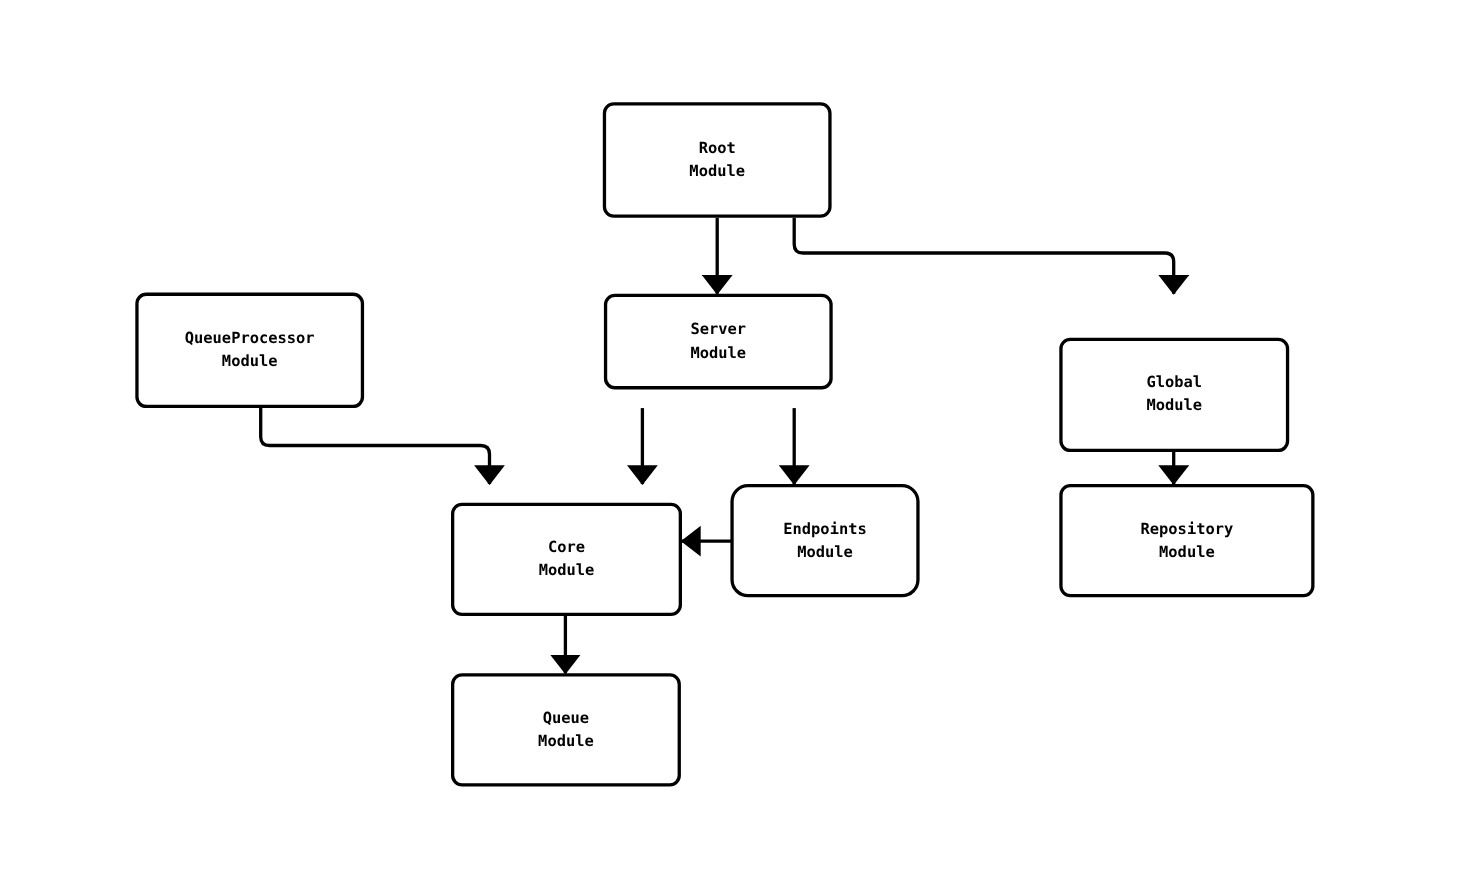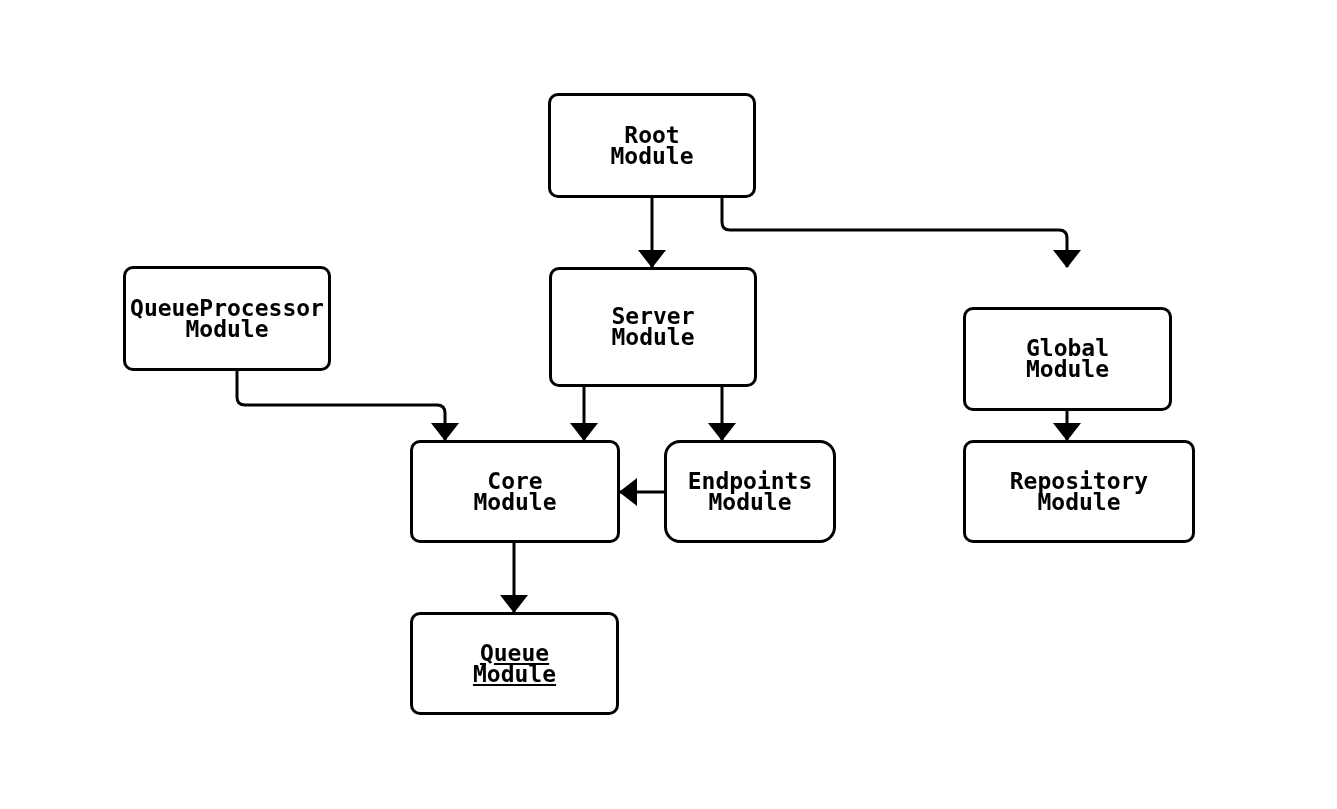--- a/index.html
+++ b/index.html
@@ -34,21 +34,21 @@
     border: 3px solid #000000;
     border-radius: 10px;
     display: flex;
     align-items: center;
     justify-content: center;
   }
   .node-label {
     white-space: pre-line;
     text-align: center;
     font-weight: bold;
-    font-size: 23px;
+    font-size: 14px;
     line-height: 21px;
     color: #000000;
   }
 </style>
 </head>
 <body>
 
 <div class="canvas">
 
   <svg class="edges-layer" viewBox="0 0 1337 809" xmlns="http://www.w3.org/2000/svg">
@@ -78,43 +78,43 @@
   <div class="node" style="left:548px; top:93px; width:208px; height:105px;">
     <span class="node-label">Root
 Module</span>
   </div>
 
   <div class="node" style="left:123px; top:266px; width:208px; height:105px;">
     <span class="node-label">QueueProcessor
 Module</span>
   </div>
 
-  <div class="node" style="left:549px; top:267px; width:208px; height:120px;">
+  <div class="node" style="left:549px; top:267px; width:208px; height:87px;">
     <span class="node-label">Server
 Module</span>
   </div>
 
   <div class="node" style="left:963px; top:267px; width:209px; height:104px;margin-top:40px;">
     <span class="node-label">Global
 Module</span>
   </div>
 
-  <div class="node" style="left:410px; top:440px; width:210px; height:103px;">
+  <div class="node" style="left:410px; top:457px; width:210px; height:103px;">
     <span class="node-label">Core
 Module</span>
   </div>
 
   <div class="node" style="left:664px; top:440px; width:172px; height:103px;border-radius:16px;">
     <span class="node-label">Endpoints
 Module</span>
   </div>
 
   <div class="node" style="left:963px; top:440px; width:232px; height:103px;">
     <span class="node-label">Repository
 Module</span>
   </div>
 
-  <div class="node" style="left:410px; top:612px; width:209px; height:103px;text-decoration:underline;">
+  <div class="node" style="left:410px; top:612px; width:209px; height:103px;">
     <span class="node-label">Queue
 Module</span>
   </div>
 
 </div>
 
 </body></html>

